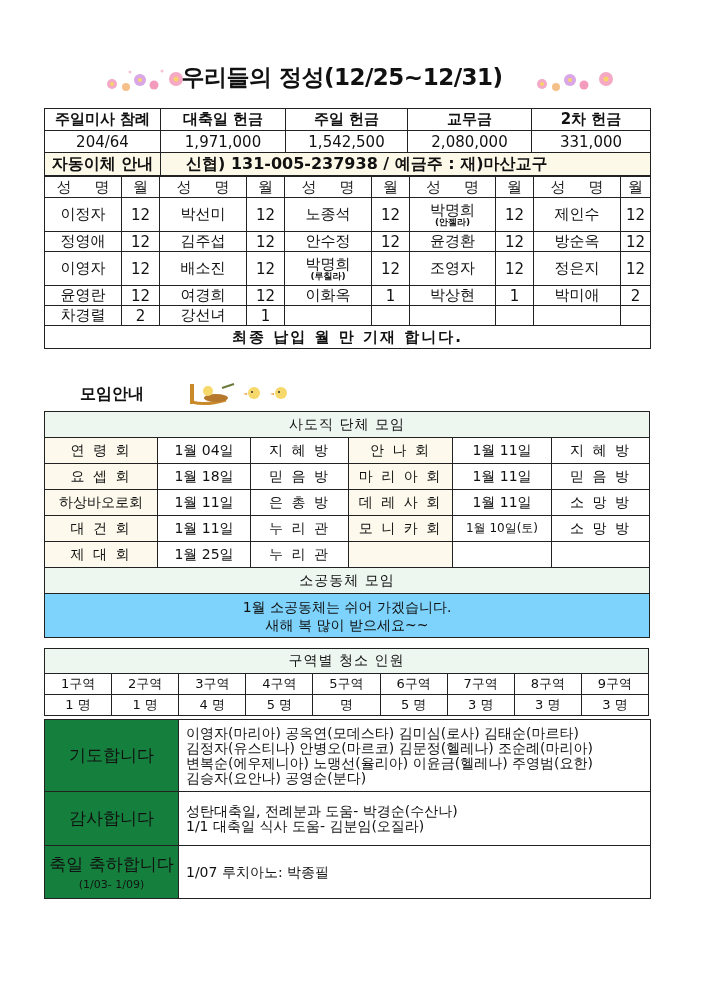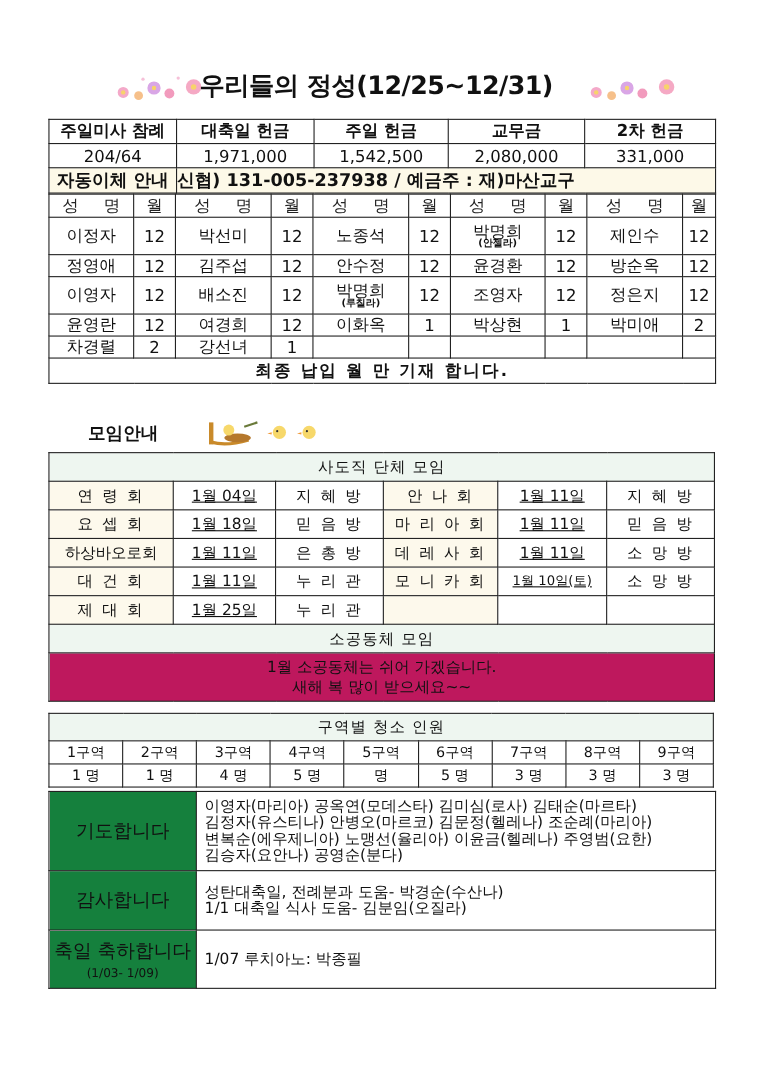--- a/index.html
+++ b/index.html
@@ -29,22 +29,22 @@
   #names .nm{line-height:16px;}
   #names tr.foot td{height:22px;font-weight:bold;font-size:15px;letter-spacing:2px;}
 
   
   #meet-title{left:80px;top:384px;font-size:16px;font-weight:bold;}
   #birds{left:186px;top:382px;}
   #meet{left:44px;top:411px;width:605px;}
   #meet td{font-size:14px;height:25px;letter-spacing:2px;}
   #meet td.band{background:#eef6f0;letter-spacing:1px;}
   #meet td.grp{background:#fdf9ec;margin-left:12px;}
-  #meet td.msg{background:#be185d;height:43px;line-height:18px;letter-spacing:0;white-space:normal;}
-  #meet td.dt{letter-spacing:0;text-decoration:underline;}
+  #meet td.msg{background:#7dd3fc;height:43px;line-height:18px;letter-spacing:0;white-space:normal;}
+  #meet td.dt{letter-spacing:0;}
 
   
   #clean{left:44px;top:648px;width:605px;}
   #clean td{font-size:13px;height:20px;}
   #clean td.band{background:#eef6f0;font-size:14px;height:24px;letter-spacing:1px;}
 
   
   #notes{left:44px;top:719px;width:606px;}
   #notes td{font-size:14px;}
   #notes td.lab{background:#15803d;font-size:17px;width:133px;}
@@ -100,21 +100,21 @@
   </tr>
   <tr>
     <td>204/64</td>
     <td>1,971,000</td>
     <td>1,542,500</td>
     <td>2,080,000</td>
     <td>331,000</td>
   </tr>
   <tr class="bank">
     <td>자동이체 안내</td>
-    <td colspan="4" style="text-align:left;padding-left:0;">신협) 131-005-237938 / 예금주 : 재)마산교구</td>
+    <td colspan="4" style="text-align:left;padding-left:25px;">신협) 131-005-237938 / 예금주 : 재)마산교구</td>
   </tr>
 </tbody>
   </table>
 
 <table id="names" class="abs">
   <colgroup>
     <col style="width:77px">
       <col style="width:38px">
     <col style="width:87px">
       <col style="width:38px">

